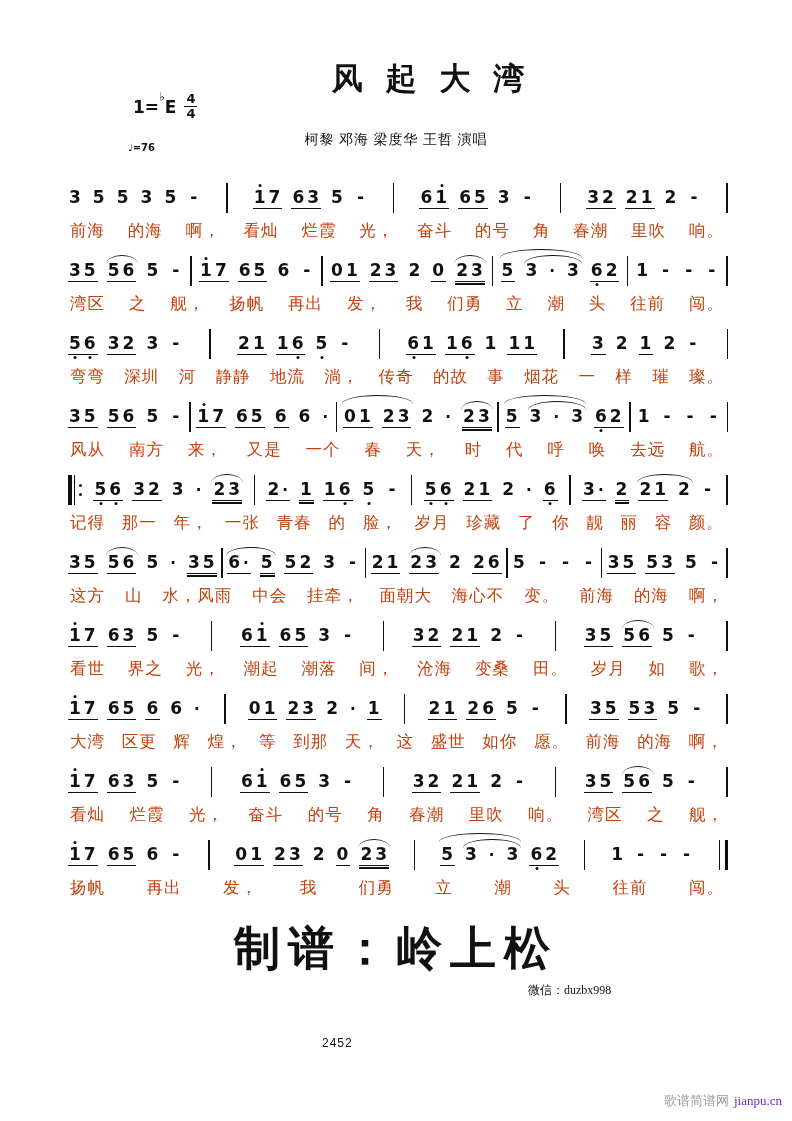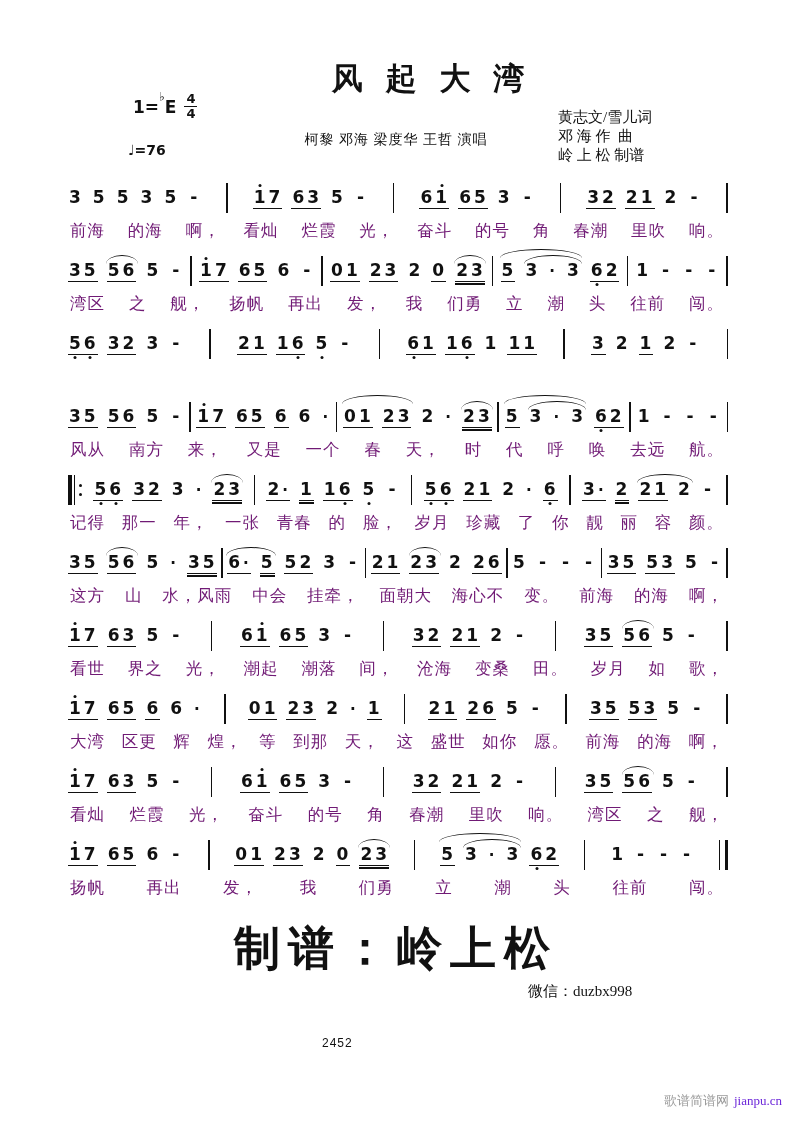--- a/index.html
+++ b/index.html
@@ -16,21 +16,21 @@
     padding-left:35px;
   }
   .keysig{
     position:absolute;top:92px;left:86px;font-size:17px;font-weight:bold;
     display:flex;align-items:center;gap:8px;margin-left:47px;
   }
   .flat{font-size:12px;vertical-align:super;position:relative;top:-5px;}
   .frac{display:inline-flex;flex-direction:column;align-items:center;
     font-size:13px;line-height:1.05;font-weight:bold;}
   .frac .ftop{border-bottom:1.4px solid #111;padding:0 2px;}
-  .tempo{position:absolute;top:142px;left:128px;font-size:14px;font-weight:bold;}
+  .tempo{position:absolute;top:142px;left:128px;font-size:10px;font-weight:bold;}
   .singers{position:absolute;top:131px;left:0;width:100%;text-align:center;
     font-size:14px;letter-spacing:1px;font-family:"Liberation Serif",serif;}
   .credits{position:absolute;top:108px;left:558px;font-size:15px;line-height:1.25;
     font-family:"Liberation Serif",serif;}
   .credits div{white-space:pre;}
   
   .score{position:absolute;top:172px;left:68px;width:660px;}
   .sys{height:73px;}
   .nrow{display:flex;justify-content:space-between;align-items:center;
     height:36px;padding-top:8px;font-weight:bold;font-size:17px;}
@@ -49,29 +49,29 @@
   .bar{width:1.5px;height:30px;background:#111;align-self:center;}
   .bar.final{width:5px;background:transparent;border-left:1.5px solid #111;border-right:3.5px solid #111;}
   .repeat{display:flex;align-items:center;gap:2px;height:30px;}
   .repeat .r1{width:3.5px;height:30px;background:#111;}
   .repeat .r2{width:1.5px;height:30px;background:#111;}
   .repeat .rd{display:flex;flex-direction:column;gap:6px;margin-left:2px;}
   .repeat .rd i{width:3px;height:3px;border-radius:50%;background:#111;}
   .arc{position:absolute;height:8px;border-top:1.6px solid #111;
     border-radius:50% 50% 0 0/100% 100% 0 0;pointer-events:none;}
   .lrow{display:flex;justify-content:space-between;padding:4px 4px 0 2px;
-    font-size:16.5px;font-family:"Liberation Serif",serif;color:#701a75;}
+    font-size:16.5px;font-family:"Liberation Serif",serif;color:#c2410c;}
   .lrow span{white-space:nowrap;letter-spacing:1px;}
   
   .maker{
     position:absolute;top:918px;left:0;width:100%;text-align:center;
     font-size:46px;font-weight:bold;
     font-family:"DejaVu Serif","Liberation Serif",serif;letter-spacing:8px;
   }
-  .wechat{position:absolute;top:982px;left:528px;font-size:15px;
+  .wechat{position:absolute;top:982px;left:528px;font-size:12px;
     font-family:"Liberation Serif",serif;}
   .pagenum{position:absolute;top:1036px;left:322px;font-size:12px;
     font-family:Liberation Sans, sans-serif;letter-spacing:1px;}
   .site{position:absolute;top:1092px;right:10px;font-size:13px;
     font-family:"Liberation Serif",serif;}
   .site .sname{color:#9a9a9a;}
   .site .surl{color:#6d28d9;margin-left:5px;}
 </style>
 </head>
 <body>
@@ -85,25 +85,20 @@
     <span class="frac">
       <span class="ftop">4</span>
       <span>4</span>
     </span>
   </div>
 
   <div class="tempo">♩=76</div>
 
   <div class="singers">柯黎 邓海 梁度华 王哲 演唱</div>
 
-  <div class="credits">
-    <div>黄志文/雪儿词</div>
-    <div>邓 海 作  曲</div>
-    <div>岭 上 松 制谱</div>
-  </div>
 
   <div class="score" id="score">
       <div class="sys">
         <div class="nrow">
           <div class="measure">
             <div class="tok"><span class="ch">3</span></div>
             <div class="tok"><span class="ch">5</span></div>
             <div class="tok"><span class="ch">5</span></div>
             <div class="tok"><span class="ch">3</span></div>
             <div class="tok"><span class="ch">5</span></div>
@@ -231,20 +226,36 @@
           </div>
           <div class="bar"></div>
           <div class="measure">
             <div class="tok u1"><span class="ch">3</span></div>
             <div class="tok"><span class="ch">2</span></div>
             <div class="tok u1"><span class="ch">1</span></div>
             <div class="tok"><span class="ch">2</span></div>
             <div class="tok"><span class="ch dash">-</span></div>
           </div>
           <div class="bar"></div>
+        </div>
+        <div class="lrow">
+          <span>弯弯</span>
+          <span>深圳</span>
+          <span>河</span>
+          <span>静静</span>
+          <span>地流</span>
+          <span>淌，</span>
+          <span>传奇</span>
+          <span>的故</span>
+          <span>事</span>
+          <span>烟花</span>
+          <span>一</span>
+          <span>样</span>
+          <span>璀</span>
+          <span>璨。</span>
         </div>
       </div>
       <div class="sys">
         <div class="nrow">
           <div class="measure">
             <div class="tok u1"><span class="ch">3</span><span class="ch">5</span></div>
             <div class="tok u1"><span class="ch">5</span><span class="ch">6</span></div>
             <div class="tok"><span class="ch">5</span></div>
             <div class="tok"><span class="ch dash">-</span></div>
           </div>

